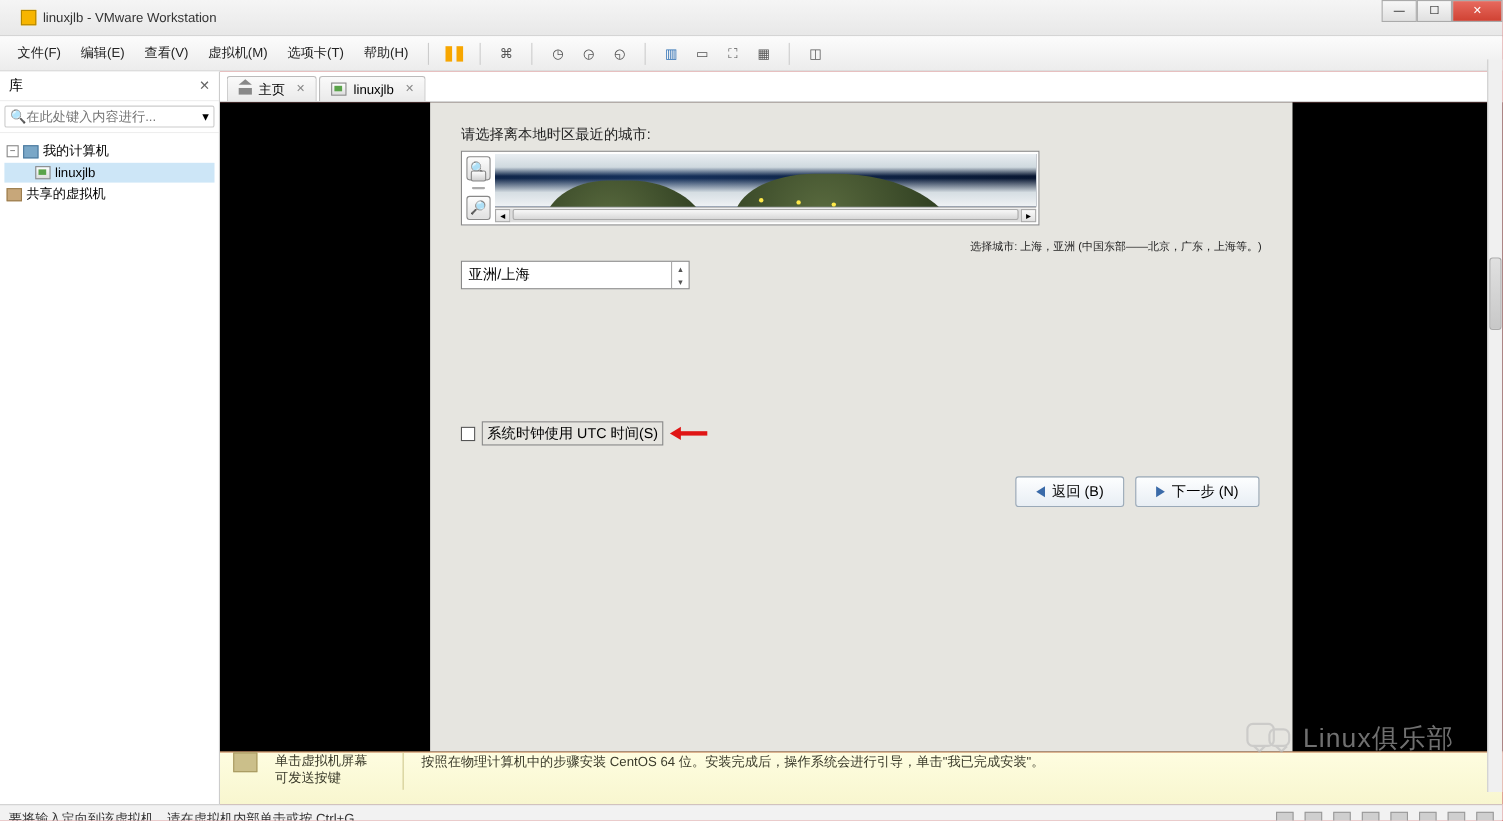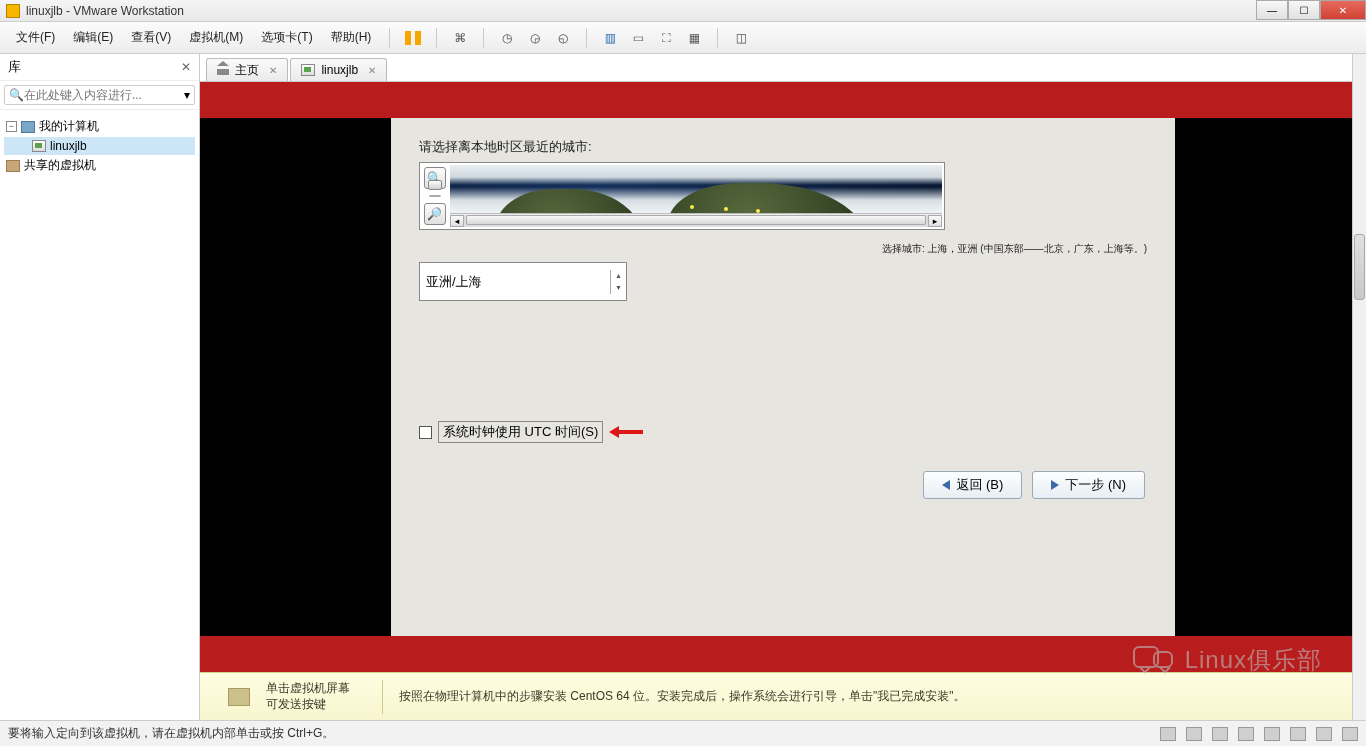--- a/index.html
+++ b/index.html
@@ -1,19 +1,19 @@
 <!DOCTYPE html>
 <html><head>
 <meta charset="utf-8">
 <style>
 * { box-sizing: border-box; margin: 0; padding: 0; }
 body { font-family: "Microsoft YaHei", "Segoe UI", Tahoma, sans-serif; font-size: 12px; background: #fff; width: 1366px; height: 746px; overflow: hidden; position: relative; }
 
 
-.titlebar { height: 22px; background: linear-gradient(#f5f5f5,#e8e8e8); display: flex; align-items: center; padding: 0 6px; border-bottom: 1px solid #ccc; }
+.titlebar { height: 33px; background: linear-gradient(#f5f5f5,#e8e8e8); display: flex; align-items: center; padding: 0 19px; border-bottom: 1px solid #ccc; }
 .titlebar .app-icon { width: 14px; height: 14px; background: #f7b500; border: 1px solid #b38600; margin-right: 6px; }
 .titlebar .title { font-size: 12px; color: #333; flex: 0 0 auto; }
 .win-controls { position: absolute; right: 0; top: 0; display: flex; }
 .win-btn { width: 32px; height: 20px; display: flex; align-items: center; justify-content: center; border: 1px solid #aaa; background: linear-gradient(#f8f8f8,#e0e0e0); font-size: 10px; }
 .win-btn.close { background: linear-gradient(#e76a5f,#d04233); color: #fff; width: 46px; }
 
 .menubar { height: 32px; background: linear-gradient(#fcfcfc,#ececec); display: flex; align-items: center; padding: 0 12px; border-bottom: 1px solid #ccc; gap: 10px; }
 .menubar .menu-item { font-size: 12px; padding: 2px 4px; color: #222; }
 .menubar .sep { width: 1px; height: 20px; background: #ccc; margin: 0 4px; }
 .toolbar-icons { display: flex; align-items: center; gap: 10px; }
@@ -32,21 +32,21 @@
 .search-box input { border: none; outline: none; font-size: 12px; flex: 1; color: #999; }
 .tree { padding: 6px 4px; font-size: 12px; }
 .tree-item { display: flex; align-items: center; gap: 4px; padding: 2px 2px; }
 .tree-item.indent1 { padding-left: 28px; }
 .tree-item.selected { background: #cde6f7; }
 .tree-toggle { width: 11px; height: 11px; border: 1px solid #888; color: #555; font-size: 9px; line-height: 9px; text-align: center; }
 .mini-icon { width: 14px; height: 12px; background: #7aa7c7; border: 1px solid #4d7a9e; }
 .vm-icon { width: 14px; height: 12px; background: linear-gradient(#fff,#ddd); border: 1px solid #888; position:relative; }
 .vm-icon::after{content:"";position:absolute;left:2px;top:2px;width:7px;height:5px;background:#5aa34a;}
 
-.content { flex: 1; display: flex; flex-direction: column; background: #b91c1c; position: relative; gap: 36px; }
+.content { flex: 1; display: flex; flex-direction: column; background: #b91c1c; position: relative; }
 .tabstrip { height: 28px; background: #fff; border-bottom: 1px solid #ccc; display: flex; align-items: flex-end; padding: 0 6px; gap: 2px; }
 .tab { height: 23px; display: flex; align-items: center; padding: 0 10px; border: 1px solid #bbb; border-bottom: none; border-radius: 3px 3px 0 0; background: linear-gradient(#fafafa,#eaeaea); font-size: 12px; gap: 6px; }
 .tab .tab-x { color: #888; font-size: 10px; margin-left: 4px; }
 .home-icon { width:12px; height:10px; position:relative; }
 .home-icon::before { content:""; position:absolute; left:0; bottom:0; width:12px; height:6px; background:#888; }
 .home-icon::after { content:""; position:absolute; left:0; top:-4px; width:0; height:0; border-left:6px solid transparent; border-right:6px solid transparent; border-bottom:5px solid #888; }
 
 .vm-view { flex: 1; display: flex; justify-content: center; background: #000; position: relative; }
 .installer { width: 784px; background: #e6e5e0; margin-top:0; padding: 20px 0 22px 0; display:flex; flex-direction:column; }
 .installer-inner { padding: 0 28px; }
@@ -67,37 +67,37 @@
 .ocean { position:absolute; inset:0; background: radial-gradient(circle at 30% 20%, #15315c, #081631); }
 .ice-top { position:absolute; left:0; right:0; top:0; height:20px; background: linear-gradient(#e9eef2,#cfd9df 60%, rgba(200,210,220,0)); }
 .ice-bot { position:absolute; left:0; right:0; bottom:0; height:26px; background: linear-gradient(rgba(200,210,220,0), #d6dee3 50%, #f0f3f5); }
 .land { position:absolute; background: radial-gradient(circle at 40% 35%, #5a6b3f, #2e3d20 80%); border-radius:40%; filter: blur(0.4px); }
 .dot { position:absolute; width:4px; height:4px; background:#ffe94a; border-radius:50%; }
 .cursor-arrow { position:absolute; width:0; height:0; }
 .cursor-arrow::before{content:"";position:absolute;width:2px;height:16px;background:#2fae2f;left:0;top:-16px;}
 .cursor-arrow::after{content:"";position:absolute;left:-4px;top:-18px;border-left:4px solid transparent;border-right:4px solid transparent;border-bottom:6px solid #2fae2f;}
 
 .city-line{ margin-top:12px; font-size:10px; color:#222;text-align:right; }
-.city-combo{ margin-top:6px; width:208px; height:39px; border:1px solid #888; display:flex; align-items:center; background:#fff; }
+.city-combo{ margin-top:6px; width:208px; height:26px; border:1px solid #888; display:flex; align-items:center; background:#fff; }
 .city-combo span{ flex:1; padding:0 6px; font-size:13px; }
 .city-combo .spin{ width:16px; border-left:1px solid #aaa; display:flex; flex-direction:column; }
 .city-combo .spin div{ height:12px; font-size:8px; display:flex; align-items:center; justify-content:center; color:#555; }
 
 .utc-row{ margin-top:120px; display:flex; align-items:center; gap:6px; font-size:13px; }
 .utc-row .chk{ width:13px; height:13px; border:1px solid #555; background:#fff; }
 .red-arrow{ margin-left:8px; position:relative; width:36px; height:12px; }
 .red-arrow::before{content:"";position:absolute;left:0;top:4px;width:26px;height:4px;background:#e01515;}
 .red-arrow::after{content:"";position:absolute;left:-8px;top:0;border-top:6px solid transparent;border-bottom:6px solid transparent;border-right:10px solid #e01515;}
 
 .nav-row{ display:flex; justify-content:flex-end; gap:10px; margin-top:28px; padding-right:30px; }
 .nav-btn{ height:28px; padding:0 18px; border:1px solid #9aa9b8; border-radius:3px; background:linear-gradient(#fdfeff,#e8eef4); display:flex; align-items:center; gap:6px; font-size:13px; }
 .nav-btn .arr-l{ width:0;height:0;border-top:5px solid transparent;border-bottom:5px solid transparent;border-right:8px solid #3a6aa8;}
 .nav-btn .arr-r{ width:0;height:0;border-top:5px solid transparent;border-bottom:5px solid transparent;border-left:8px solid #3a6aa8;}
 
-.hint-bar{ height:48px; background:linear-gradient(#fefde0,#f8f6cf); border-top:1px solid #d6d192; display:flex; align-items:center; padding:0 28px; gap:16px; font-size:12px; color:#3a3a2a; }
+.hint-bar{ height:48px; background:linear-gradient(#fefde0,#f8f6cf); border-top:1px solid #d6d192; display:flex; align-items:flex-start; padding:0 12px; gap:16px; font-size:12px; color:#3a3a2a; }
 .hint-bar .hicon{ width:22px; height:18px; background:#cbbf8a; border:1px solid #a89a60; }
 .hint-bar .col1{ width:100px; line-height:1.3; }
 .hint-bar .divider{ width:1px; height:34px; background:#cfc98f; }
 .watermark{ position:absolute; right:44px; bottom:44px; color:#bbb; font-size:24px; opacity:.6; letter-spacing:1px; pointer-events:none; }
 .watermark .bubble{ display:inline-block; width:26px; height:22px; border:2px solid #bbb; border-radius:6px; position:relative; margin-right:4px; }
 .watermark .bubble::after{content:"";position:absolute;left:6px;bottom:-6px;width:6px;height:6px;border-left:2px solid #bbb;border-bottom:2px solid #bbb;transform:rotate(-45deg);background:#fff0;}
 
 .statusbar { height:26px; background:#f2f2f2; border-top:1px solid #ccc; display:flex; align-items:center; padding:0 8px; font-size:12px; color:#333; justify-content:space-between; }
 .status-icons { display:flex; gap:10px; align-items:center; }
 .sicon { width:16px; height:14px; background:#cfcfcf; border:1px solid #999; }

